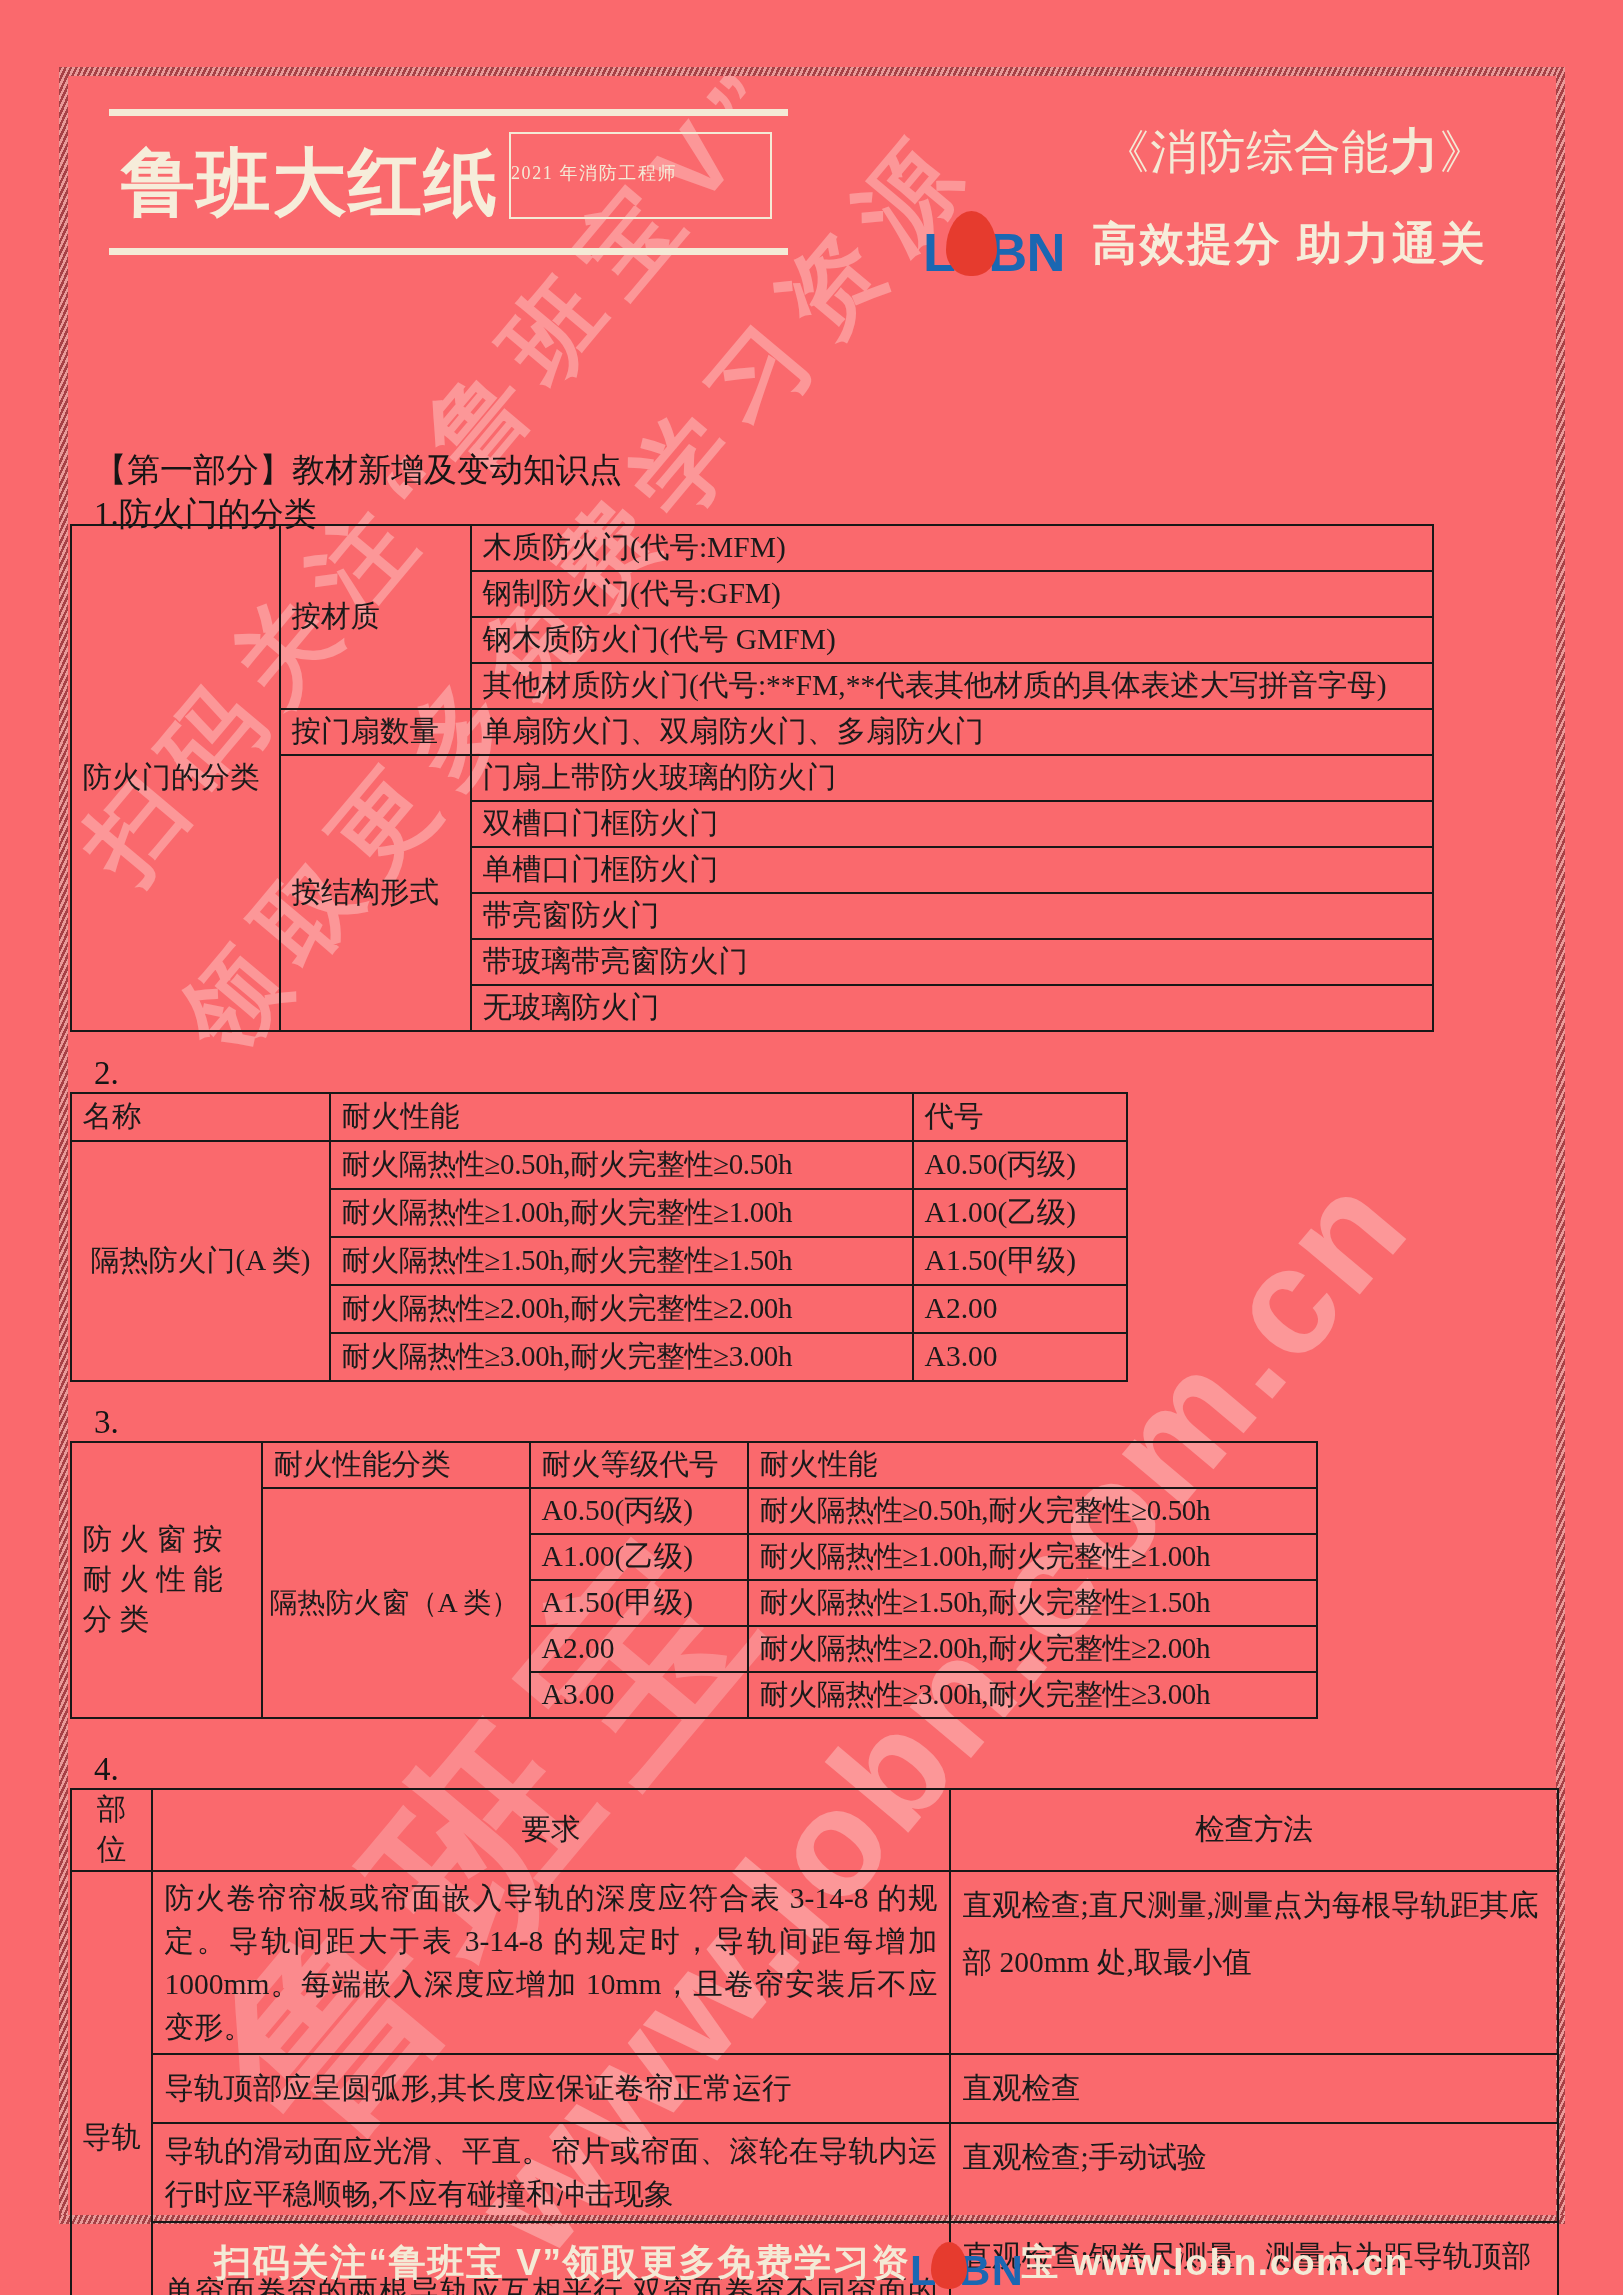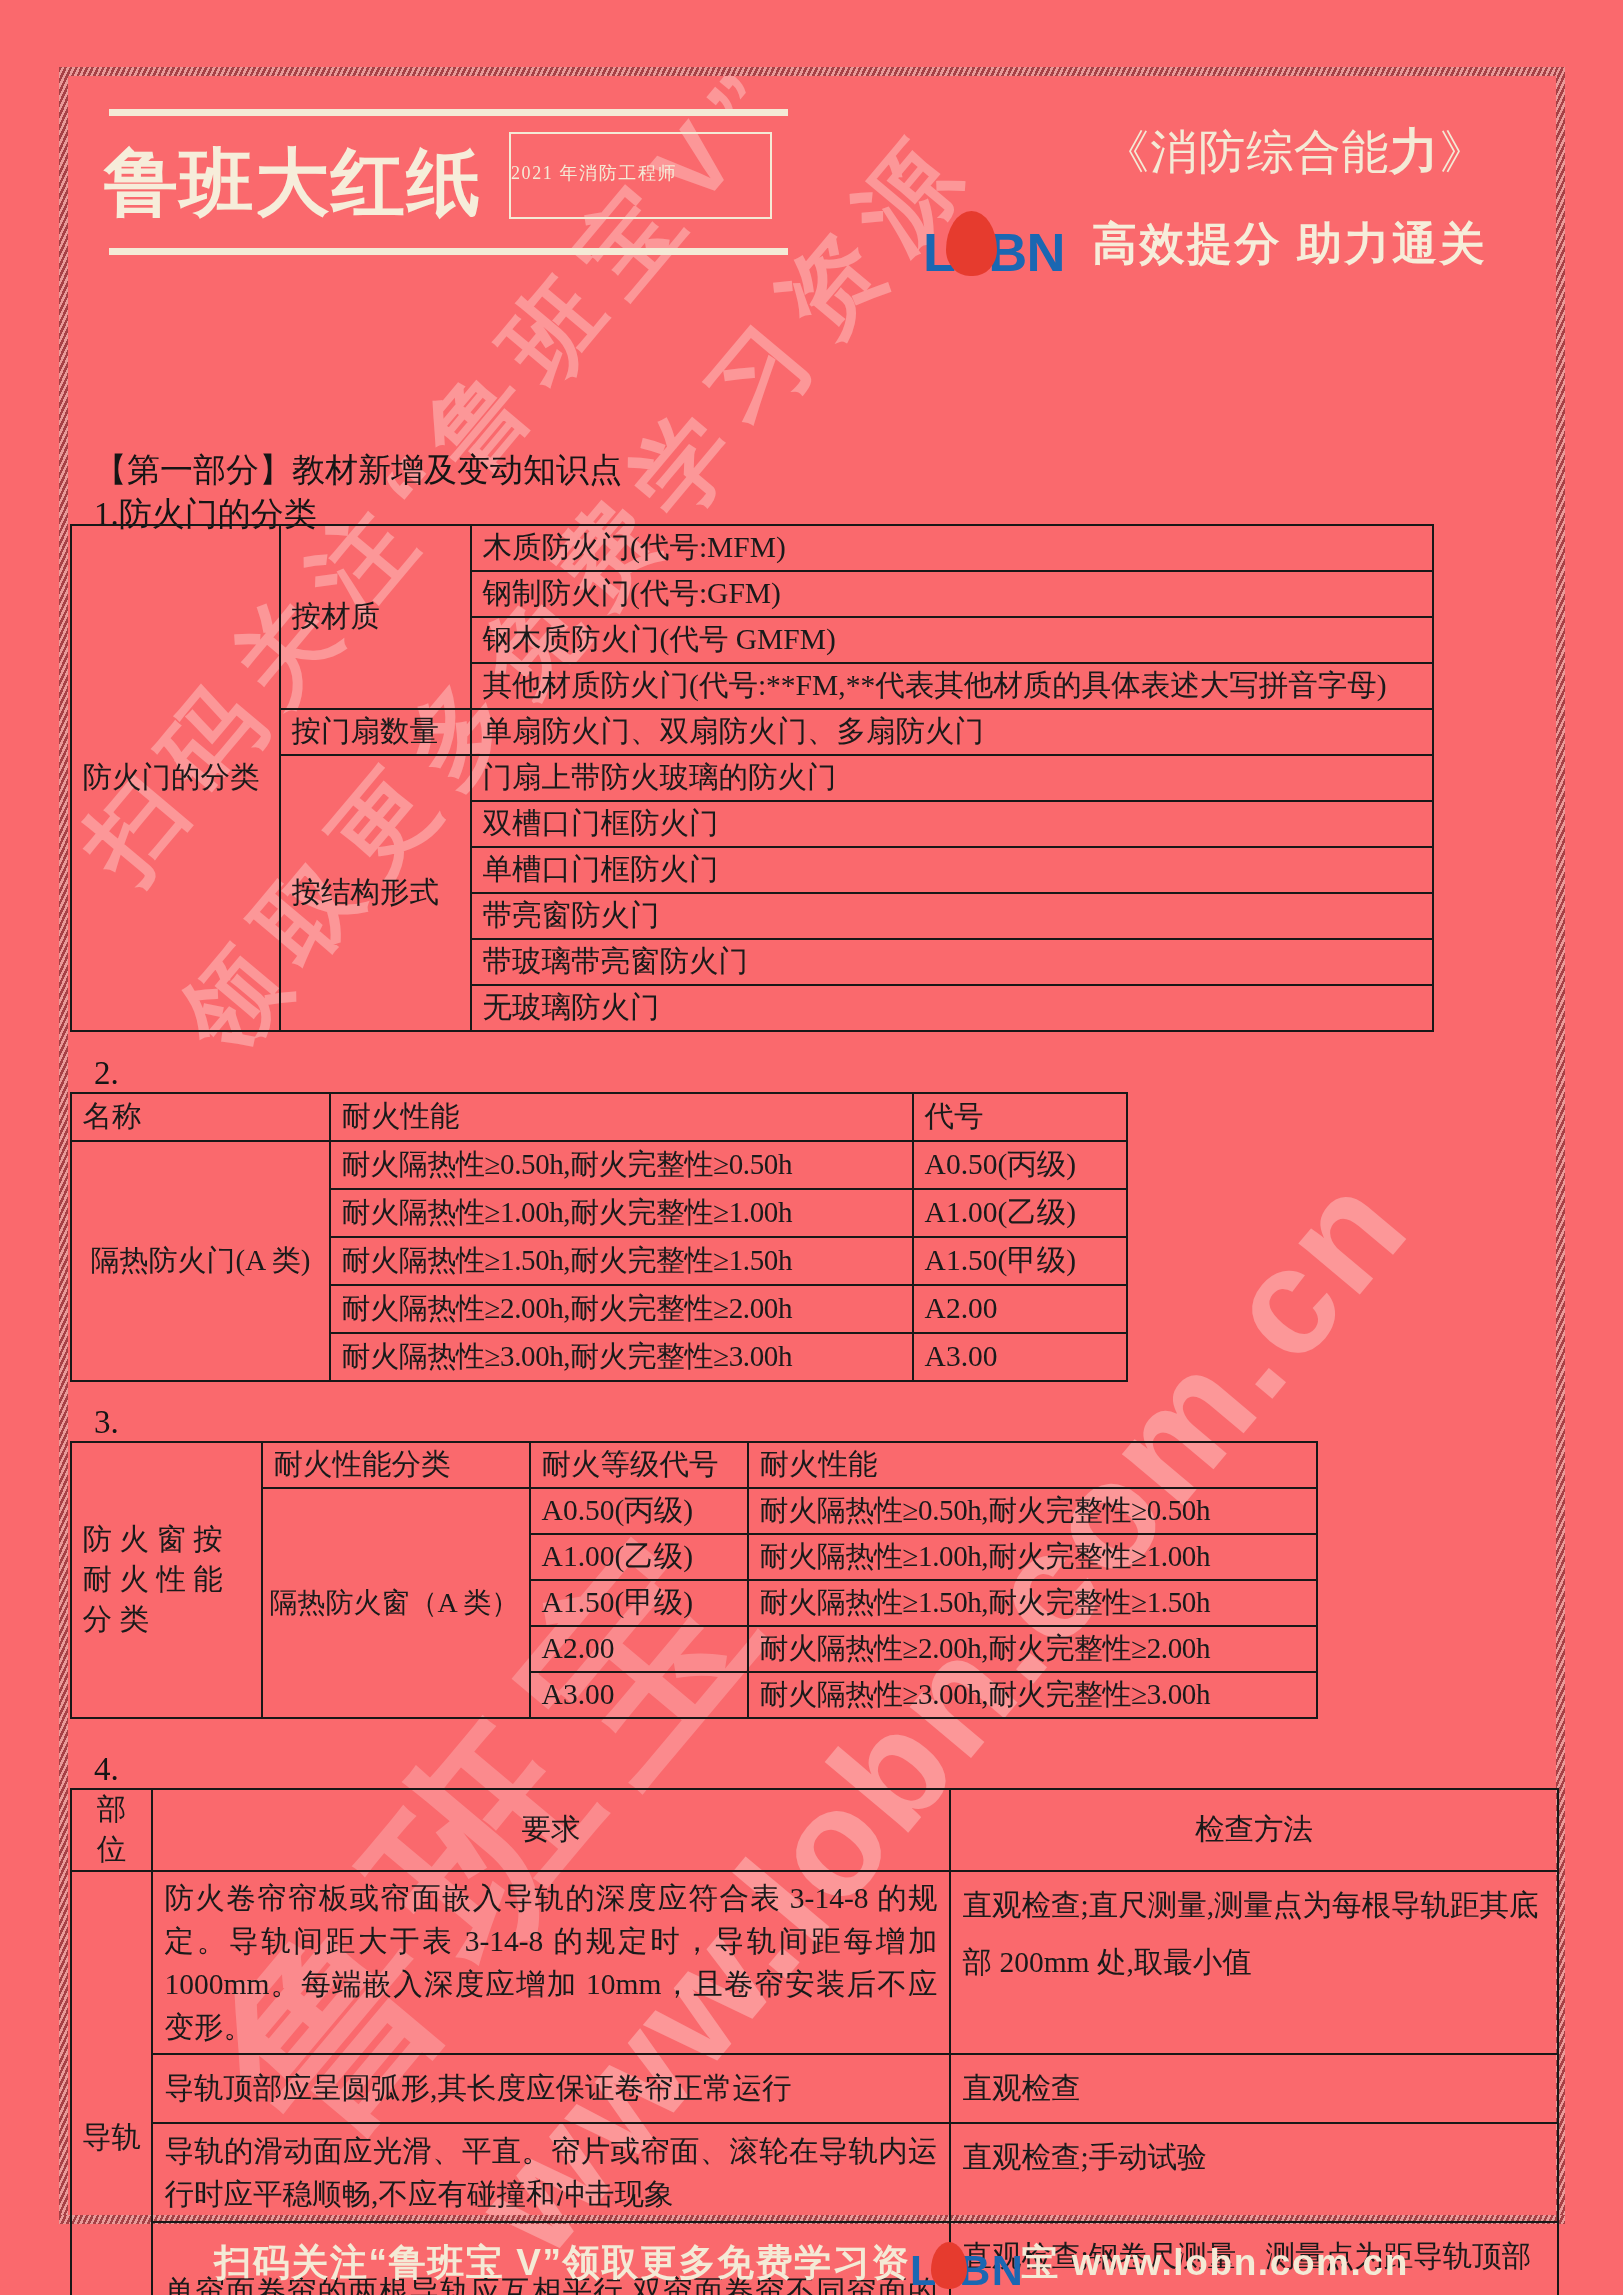--- a/index.html
+++ b/index.html
@@ -69,21 +69,21 @@
   <div class="wm" style="left:203px;top:974px;font-size:97px;letter-spacing:19.6px;">领取更多免费学习资源</div>
   <div class="wm" style="left:507px;top:2143px;font-size:151px;letter-spacing:4.9px;">www.lobn.com.cn</div>
   <div class="wm" style="left:270px;top:1963px;font-size:209px;letter-spacing:28px;color:rgba(255,228,225,.28);">鲁班宝</div>
 
   <div class="hatch" style="left:59px;top:67px;width:1506px;height:9px;"></div>
   <div class="hatch" style="left:59px;top:67px;width:9px;height:2157px;"></div>
   <div class="hatch" style="left:1556px;top:67px;width:9px;height:2157px;"></div>
   <div class="hatch" style="left:59px;top:2215px;width:1506px;height:9px;"></div>
 
   <div class="cream-line" style="left:109px;top:109px;width:679px;"></div>
-  <div class="main-title" style="left:104px;top:139px;">鲁班大红纸</div>
+  <div class="main-title" style="left:121px;top:139px;">鲁班大红纸</div>
   <div class="title-box" style="left:509px;top:132px;width:263px;height:87px;">
     <div>2021 年消防工程师</div>
   </div>
   <div class="cream-line" style="left:109px;top:248px;width:679px;"></div>
 
   <div class="booklet" style="right:136px;top:119px;">
     <span>《消防综合能</span><span class="b2">力</span><span>》</span>
   </div>
 
   <div class="logo logo-header">

